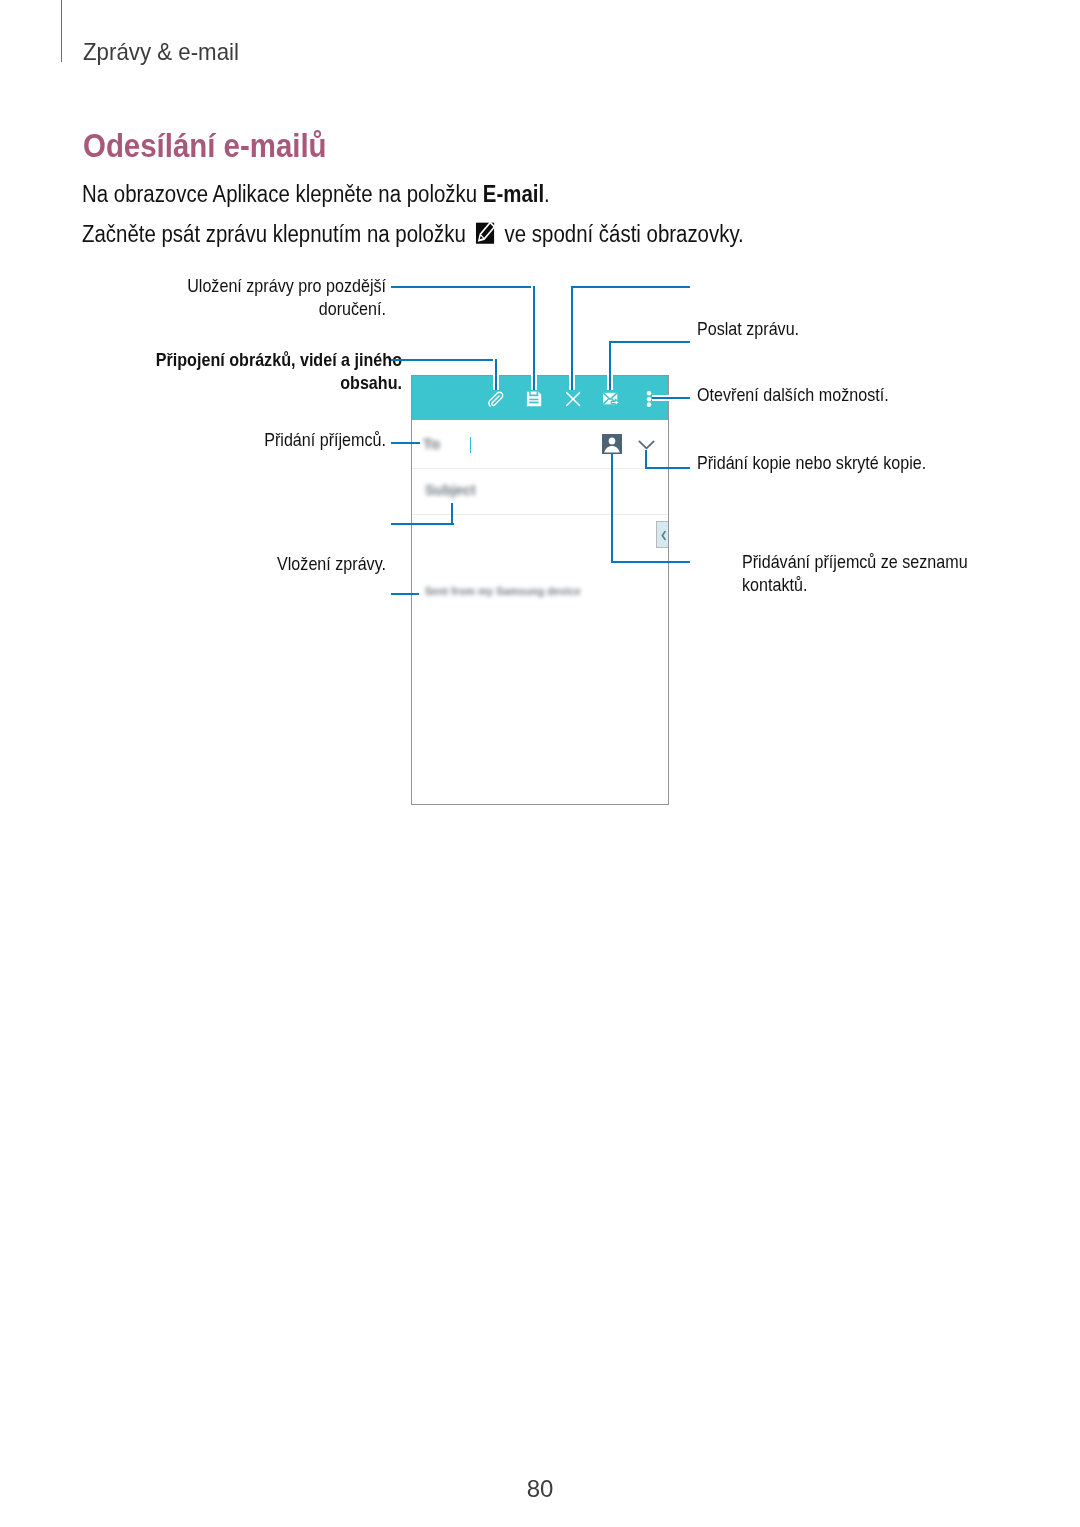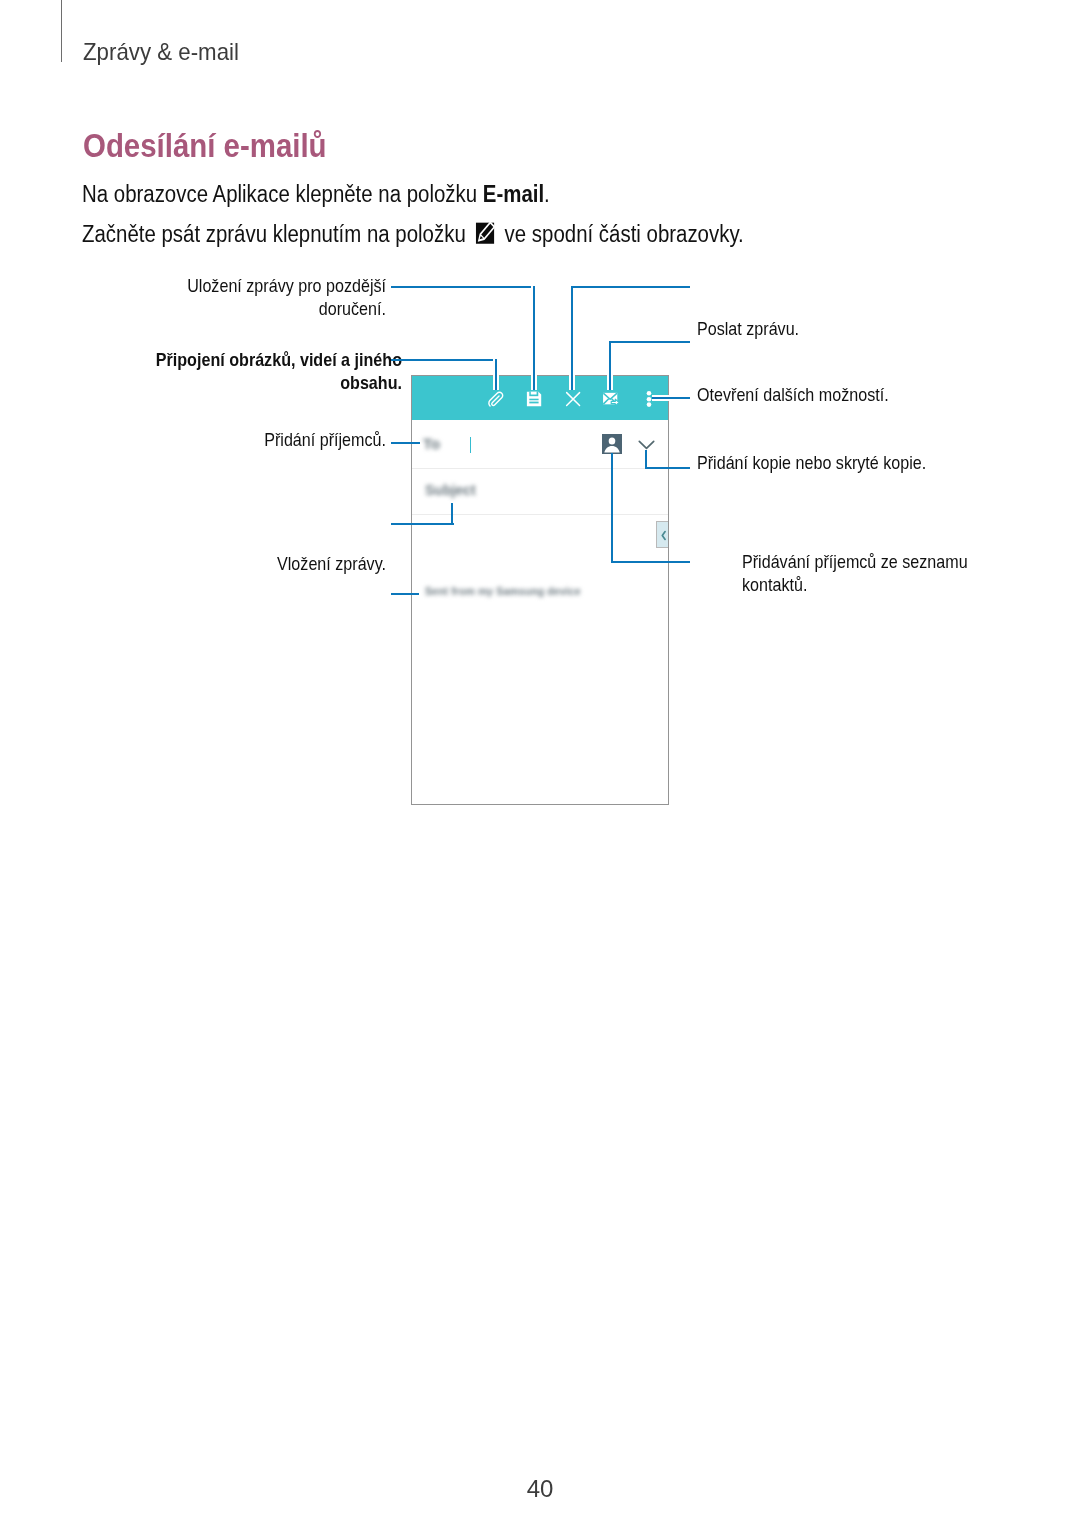--- a/index.html
+++ b/index.html
@@ -72,21 +72,21 @@
 
   <div class="body-line" id="bl1"><span>Na obrazovce Aplikace klepněte na položku </span><span class="b">E-mail</span><span>.</span></div>
 
   <div class="body-line" id="bl2"><span>Začněte psát zprávu klepnutím na položku </span><span class="compose-inline"><svg width="24" height="24" viewBox="0 0 23 23">
           <rect x="0.6" y="1.6" width="19.6" height="20.2" fill="#0c0c0c"></rect>
           <path d="M16.0 0.2 L21.8 5.6 L9.8 18.2 L2.6 20.0 L4.6 12.2 Z" fill="#ffffff"></path>
           <path d="M16.1 2.7 L19.3 5.7 L9.5 16.0 L6.3 13.0 Z" fill="#0c0c0c"></path>
           <path d="M5.8 14.3 L8.3 16.6 L4.6 17.6 Z" fill="#0c0c0c"></path>
         </svg></span><span> ve spodní části obrazovky.</span></div>
 
-  <div id="pageno">40</div>
+  <div id="pageno">80</div>
 
   <div class="anno l" style="left:60px;top:274px;width:326px;"><span>Uložení zprávy pro pozdější
 doručení.</span></div>
   <div class="anno l" style="left:76px;top:348px;width:326px;font-weight:bold;"><span>Připojení obrázků, videí a jiného
 obsahu.</span></div>
   <div class="anno l" style="left:60px;top:428px;width:326px;"><span>Přidání příjemců.</span></div>
   <div class="anno l" style="left:60px;top:552px;width:326px;"><span>Vložení zprávy.</span></div>
 
   <div class="anno r" style="left:697px;top:317px;width:330px;"><span>Poslat zprávu.</span></div>
   <div class="anno r" style="left:697px;top:451px;width:330px;"><span>Přidání kopie nebo skryté kopie.</span></div>

